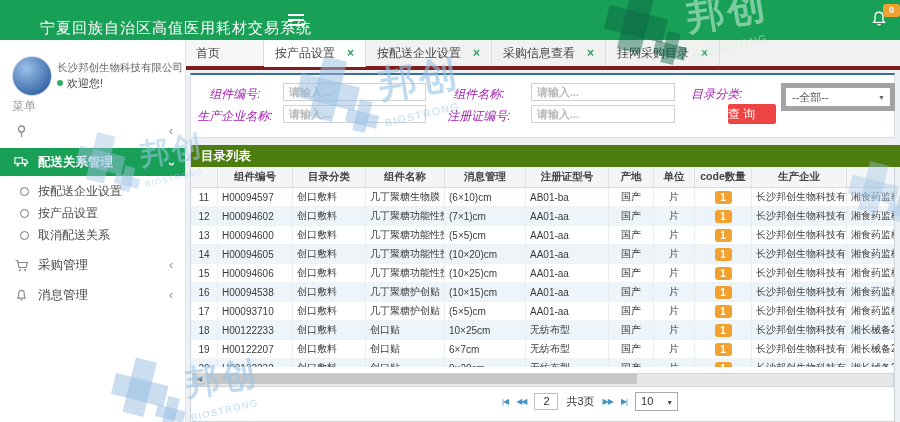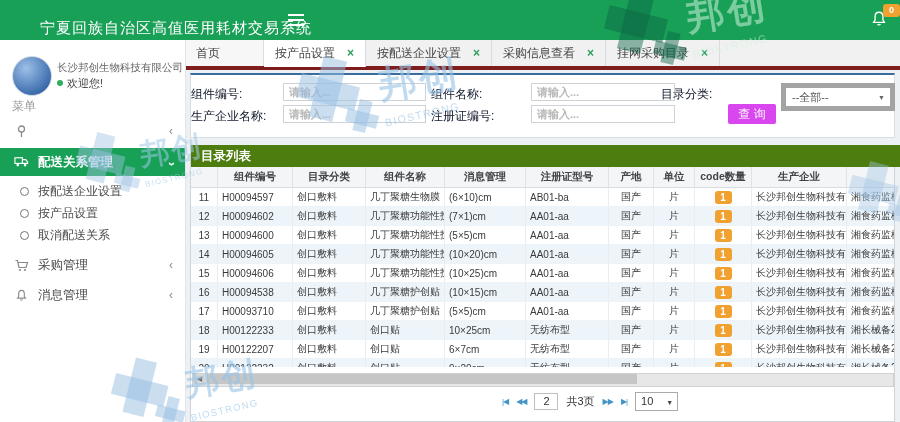--- a/index.html
+++ b/index.html
@@ -32,27 +32,27 @@
   .sub .slabel{position:absolute;left:38px;}
   
   .main{position:absolute;left:185px;top:40px;width:715px;height:382px;}
   .tabbar{position:absolute;left:0;top:0;width:715px;height:26px;background:#f1f1f1;border-bottom:4px solid #7f1d1d;display:flex;}
   .tab{height:26px;line-height:26px;padding:0 11px;font-size:12px;color:#444;border-right:1px solid #dcdcdc;cursor:pointer;white-space:nowrap;}
   .tab-home{width:56px;background:#f7f7f7;}
   .tab.active{background:#fff;height:27px;}
   .tab .x{color:#2ba05c;font-weight:bold;margin-left:12px;cursor:pointer;}
   
   .spanel{position:absolute;left:5px;top:33px;width:703px;height:62px;background:#fff;border:1px solid #d9dde2;border-top:2px solid #3a6c9e;}
-  .flabel{position:absolute;font-size:12px;color:#0f172a;text-align:left;}
+  .flabel{position:absolute;font-size:12px;color:#a21caf;text-align:center;font-style:italic;}
   .finput{position:absolute;height:16px;border:1px solid #ccd2d8;font-size:11px;color:#333;padding:0 4px 0 5px;outline:none;font-weight:bold;}
   .finput::placeholder{color:#b9b9b9;}
   .fselect{position:absolute;height:18px;border:5px solid #a3a3a3;background:#fff;font-size:11px;color:#555;line-height:18px;padding-left:6px;cursor:pointer;}
   .fselect .arr{position:absolute;right:5px;top:1px;font-size:7px;color:#666;}
-  .qbtn{position:absolute;left:537px;top:29px;width:48px;height:20px;background:#d946ef;color:#fff;font-size:12px;
-        text-align:center;line-height:20px;border-radius:2px;cursor:pointer;}
+  .qbtn{position:absolute;left:537px;top:29px;width:48px;height:20px;background:#ef4444;color:#fff;font-size:12px;
+        line-height:20px;border-radius:2px;cursor:pointer;}
   
   .lpanel{position:absolute;left:5px;top:105px;width:703px;height:276px;background:#fff;border:1px solid #cfd4d9;border-top:none;}
   .lphead{position:absolute;left:0;top:0;width:788px;height:22px;background:#4d7c0f;color:#fff;font-size:12.5px;font-weight:bold;line-height:22px;}
   .lphead span{margin-left:10px;}
   .tclip{position:absolute;left:0;top:22px;width:703px;height:200px;overflow:hidden;}
   table.cat{border-collapse:collapse;table-layout:fixed;width:778px;font-size:10px;}
   table.cat th{height:20px;background:#f3f5f7;font-size:10.5px;font-weight:bold;color:#444;text-align:center;
                border-right:1px solid #dfe3e6;border-bottom:1px solid #d8dde1;padding:0 2px;white-space:nowrap;overflow:hidden;}
   table.cat td{height:18px;border-right:1px solid #e9edf0;border-bottom:1px solid #f0f3f5;padding:0 4px;
                white-space:nowrap;overflow:hidden;color:#3a3a3a;}

